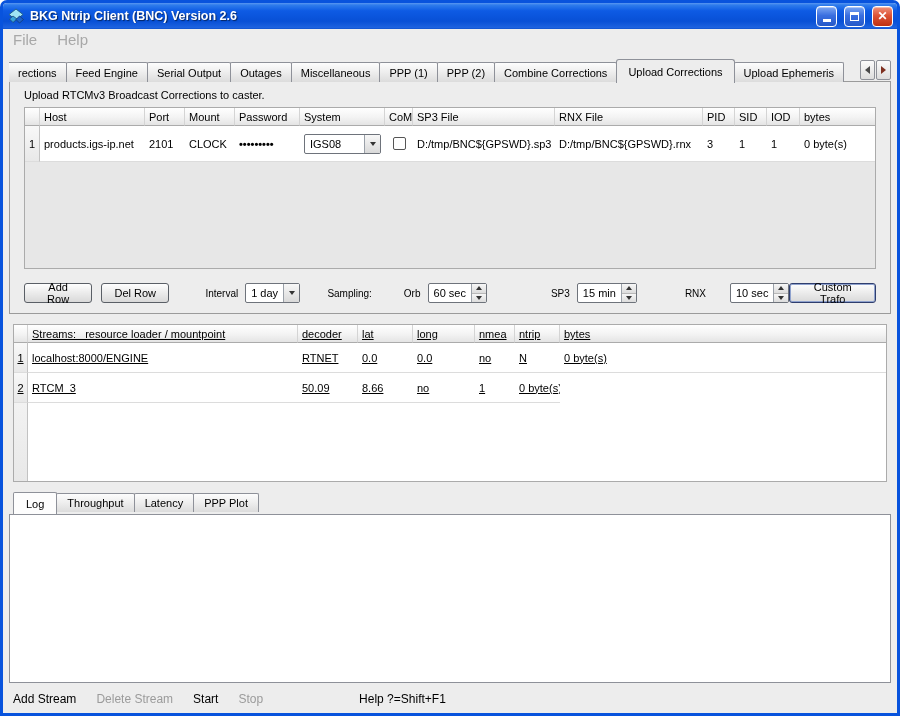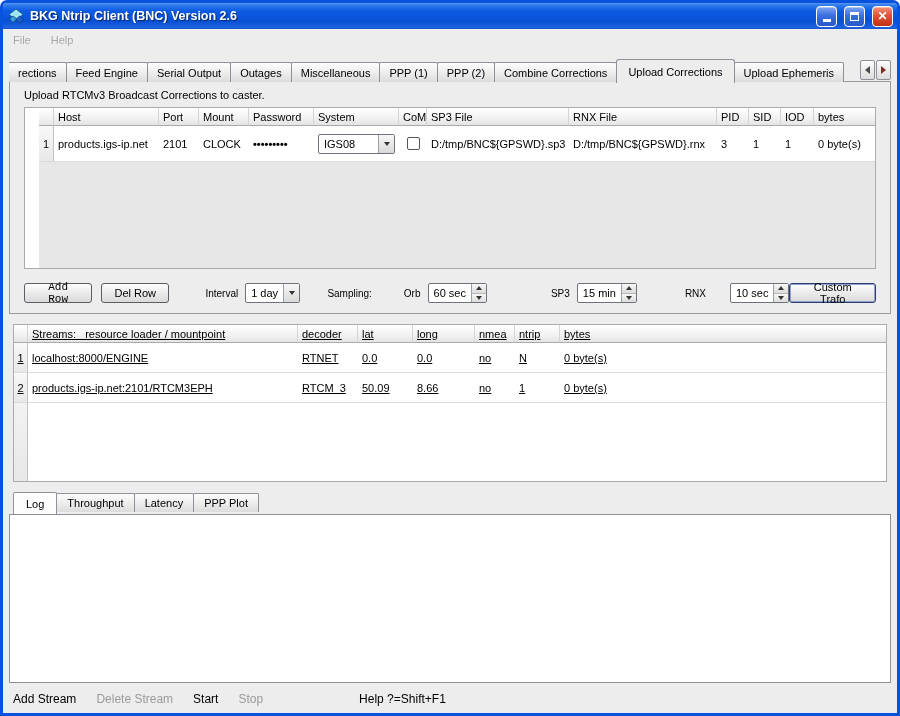--- a/index.html
+++ b/index.html
@@ -19,21 +19,21 @@
     display:flex; align-items:center; justify-content:center; cursor:default;
     background:linear-gradient(180deg,#7DA7F2 0%,#3A6FE0 45%,#2558C8 100%);
     box-shadow:inset 0 1px 0 rgba(255,255,255,.4); }
   .win-btn.close { background:linear-gradient(180deg,#F0927A 0%,#DD5436 45%,#BE3011 100%); }
   .glyph-min { width:8px; height:3px; background:#FFF; margin-top:9px; }
   .glyph-max { width:9px; height:9px; border:1px solid #FFF; border-top:3px solid #FFF; }
   .glyph-close { color:#FFF; font-size:12px; font-weight:bold; line-height:1; }
 
   
   .menubar { height:21px; flex:0 0 21px; display:flex; align-items:center; background:#EDEDED; padding-left:8px; }
-  .menu-item { font-size:11px; color:#A8A8A8; padding:2px 10px 2px 2px; margin-right:8px; }
+  .menu-item { font-size:15px; color:#A8A8A8; padding:2px 10px 2px 2px; margin-right:8px; }
 
   
   .body { flex:1; display:flex; flex-direction:column; padding:6px 6px 0; background:#EDEDED; min-height:0; }
 
   
   .tabrow { display:flex; align-items:flex-end; height:26px; position:relative; z-index:2; }
   .tab { border:1px solid #8E9199; border-bottom:none; border-radius:2px 2px 0 0; margin-right:-1px;
     background:linear-gradient(180deg,#FDFDFD,#EFEFEF 45%,#DCDCDC); padding:4px 9px 3px; font-size:11px;
     white-space:nowrap; color:#000; }
   .tab.first { border-left:none; border-radius:0 2px 0 0; }
@@ -157,21 +157,21 @@
           </span>
         <span class="scrollbtn">
             <span class="tri-right"></span>
           </span>
       </div>
     </div>
 
     <div class="pane">
       <div class="desc">Upload RTCMv3 Broadcast Corrections to caster.</div>
 
-      <div class="tbl t1" style="height:162px; margin:0 2px;padding-left:14px;">
+      <div class="tbl t1" style="height:162px; margin:0 2px;">
         <div class="grid">
           <div class="hc"></div>
           <div class="hc">Host</div>
           <div class="hc">Port</div>
           <div class="hc">Mount</div>
           <div class="hc">Password</div>
           <div class="hc">System</div>
           <div class="hc">CoM</div>
           <div class="hc">SP3 File</div>
           <div class="hc">RNX File</div>
@@ -203,21 +203,21 @@
           <div class="cell">D:/tmp/BNC${GPSWD}.rnx</div>
           <div class="cell">3</div>
           <div class="cell">1</div>
           <div class="cell">1</div>
           <div class="cell">0 byte(s)</div>
         </div>
         <div class="t1-empty"></div>
       </div>
 
       <div class="controls">
-        <button class="btn" style="width:72px; margin-left:2px;font-family:Liberation Mono, monospace;">Add Row</button>
+        <button class="btn" style="width:72px; margin-left:2px;">Add Row</button>
         <button class="btn" style="width:72px; margin-left:9px;">Del Row</button>
         <span class="lbl" style="margin-left:36px;">Interval</span>
         <span class="combo" style="width:60px; margin-left:7px;">
           <span class="val">1 day</span>
           <span class="dd">
               <span class="tri-down"></span>
             </span>
         </span>
         <span class="lbl" style="margin-left:27px;">Sampling:</span>
         <span class="lbl" style="margin-left:32px;">Orb</span>
@@ -276,21 +276,20 @@
         <div class="cell">localhost:8000/ENGINE</div>
         <div class="cell">RTNET</div>
         <div class="cell">0.0</div>
         <div class="cell">0.0</div>
         <div class="cell">no</div>
         <div class="cell">N</div>
         <div class="cell">0 byte(s)</div>
       </div>
       <div class="grid row-h">
         <div class="cell num">2</div>
-        <div class="cell">products.igs-ip.net:2101/RTCM3EPH</div>
         <div class="cell">RTCM_3</div>
         <div class="cell">50.09</div>
         <div class="cell">8.66</div>
         <div class="cell">no</div>
         <div class="cell">1</div>
         <div class="cell">0 byte(s)</div>
       </div>
       <div class="t2-empty">
         <div class="strip"></div>
         <div class="rest"></div>

